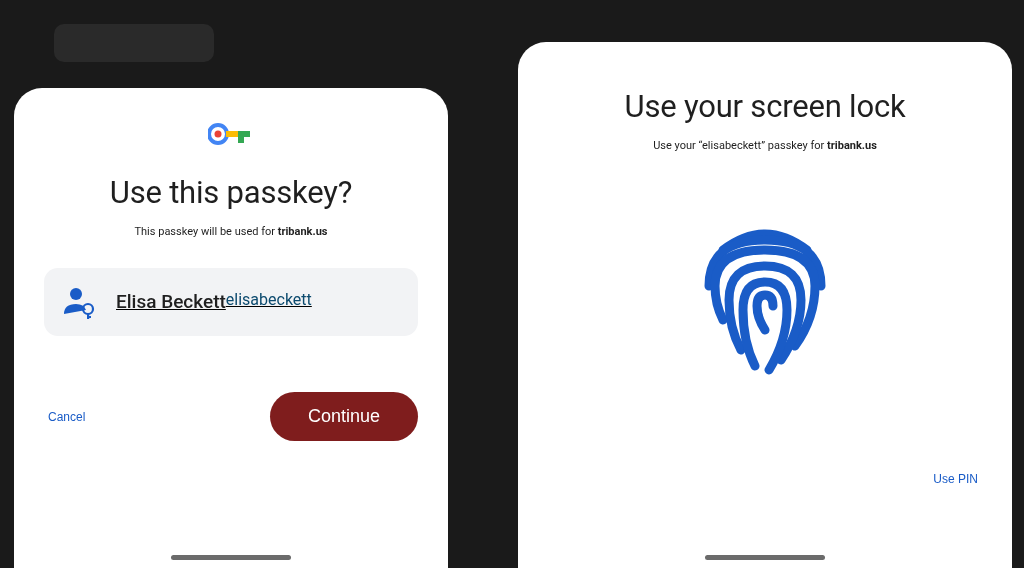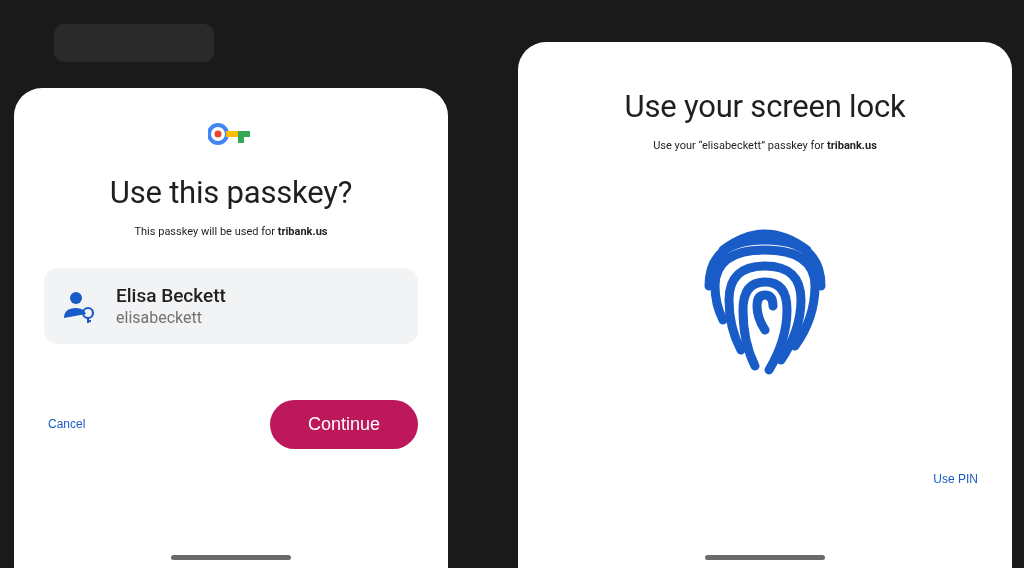--- a/index.html
+++ b/index.html
@@ -60,31 +60,31 @@
       align-items: center;
       gap: 18px;
     }
     .user-icon-wrap {
       width: 36px;
       height: 36px;
       display: flex;
       align-items: center;
       justify-content: center;
     }
-    .account-text { display: flex; flex-direction: column; }
+    .account-text { display: flex; flex-direction: row; text-decoration: underline; }
     .account-name {
       font-size: 19px;
       font-weight: 500;
       color: #1f1f1f;
       line-height: 1.25;
     }
     .account-username {
       font-size: 16px;
       font-weight: 400;
-      color: #737373;
+      color: #0c4a6e;
       line-height: 1.25;
     }
     .button-row {
       width: 100%;
       display: flex;
       justify-content: space-between;
       align-items: center;
       margin-top: 56px;
     }
     .text-button {
@@ -93,21 +93,21 @@
       color: #1a5cc7;
       background: none;
       border: none;
       cursor: pointer;
       padding: 8px 4px;
     }
     .primary-button {
       font-size: 18px;
       font-weight: 500;
       color: #ffffff;
-      background: #be185d;
+      background: #7f1d1d;
       border: none;
       border-radius: 999px;
       padding: 14px 38px;
       cursor: pointer;
     }
     .fingerprint-wrap {
       margin-top: 28px;
       margin-bottom: 80px;
     }
     .use-pin-row {

